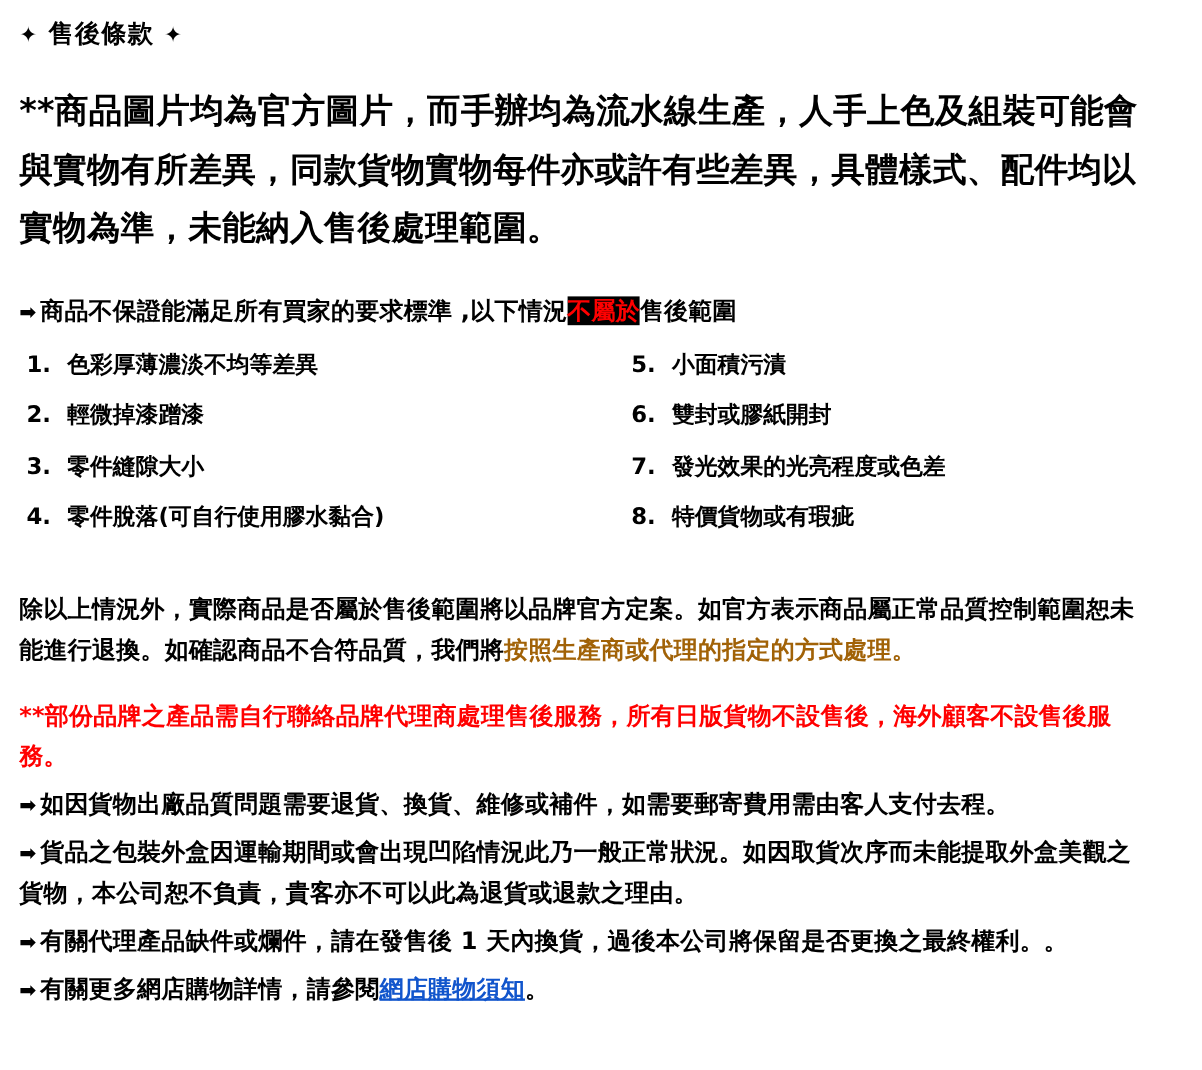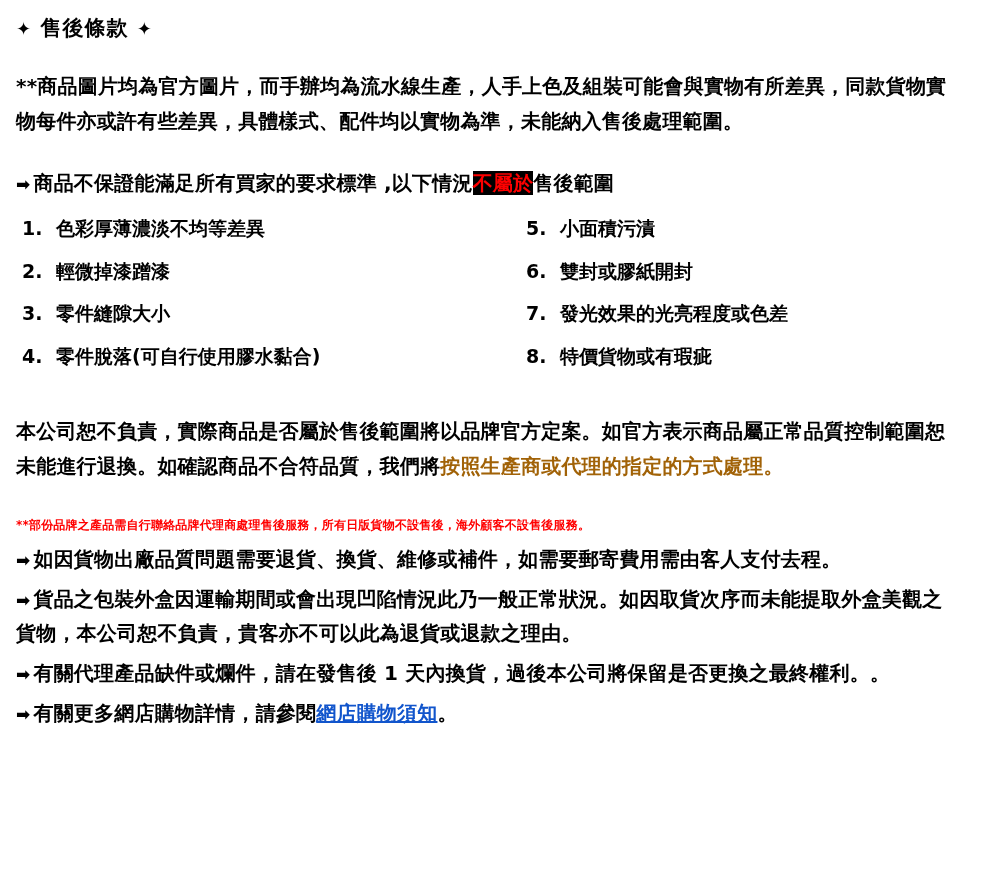--- a/index.html
+++ b/index.html
@@ -25,21 +25,21 @@
     font-size: 21px;
     font-weight: bold;
     letter-spacing: 1px;
     margin: 4px 0 0 0;
     line-height: 1.4;
   }
   .title .star {
     font-size: 18px;
   }
   .para {
-    font-size: 20px;
+    font-size: 28px;
     line-height: 1.72;
     font-weight: bold;
     margin: 22px 0 0 0;
     letter-spacing: 0.2px;
   }
   .para.intro {
     margin-top: 26px;
   }
   .arrow-line {
     font-size: 20px;
@@ -86,25 +86,25 @@
     font-size: 20px;
     font-weight: bold;
     line-height: 1.72;
     margin-top: 30px;
     letter-spacing: 0.2px;
   }
   .grey {
     color: #a16207;
   }
   .para-red {
-    font-size: 12px;
+    font-size: 20px;
     font-weight: bold;
     color: #ff0000;
     line-height: 1.72;
-    margin-top: 32px;
+    margin-top: 20px;
     letter-spacing: 0.2px;
   }
   .bullet-para {
     font-size: 20px;
     font-weight: bold;
     line-height: 1.7;
     margin-top: 6px;
     letter-spacing: 0.2px;
   }
   .link {
@@ -163,21 +163,21 @@
         <span class="txt">發光效果的光亮程度或色差</span>
       </div>
       <div class="li">
         <span class="num">8.</span>
         <span class="txt">特價貨物或有瑕疵</span>
       </div>
     </div>
   </div>
 
   <div class="body-para">
-    <span>本公司恕不負責，實際商品是否屬於售後範圍將以品牌官方定案。如官方表示商品屬正常品質控制範圍恕未能進行退換。如確認商品不合符品質，我們將</span><span class="grey">按照生產商或代理的指定的方式處理。</span>
+    <span>除以上情況外，實際商品是否屬於售後範圍將以品牌官方定案。如官方表示商品屬正常品質控制範圍恕未能進行退換。如確認商品不合符品質，我們將</span><span class="grey">按照生產商或代理的指定的方式處理。</span>
   </div>
 
   <div class="para-red">**部份品牌之產品需自行聯絡品牌代理商處理售後服務，所有日版貨物不設售後，海外顧客不設售後服務。</div>
 
   <div class="bullet-para">
     <span class="arrow">➡</span><span>如因貨物出廠品質問題需要退貨、換貨、維修或補件，如需要郵寄費用需由客人支付去程。</span>
   </div>
 
   <div class="bullet-para">
     <span class="arrow">➡</span><span>貨品之包裝外盒因運輸期間或會出現凹陷情況此乃一般正常狀況。如因取貨次序而未能提取外盒美觀之貨物，本公司恕不負責，貴客亦不可以此為退貨或退款之理由。</span>

